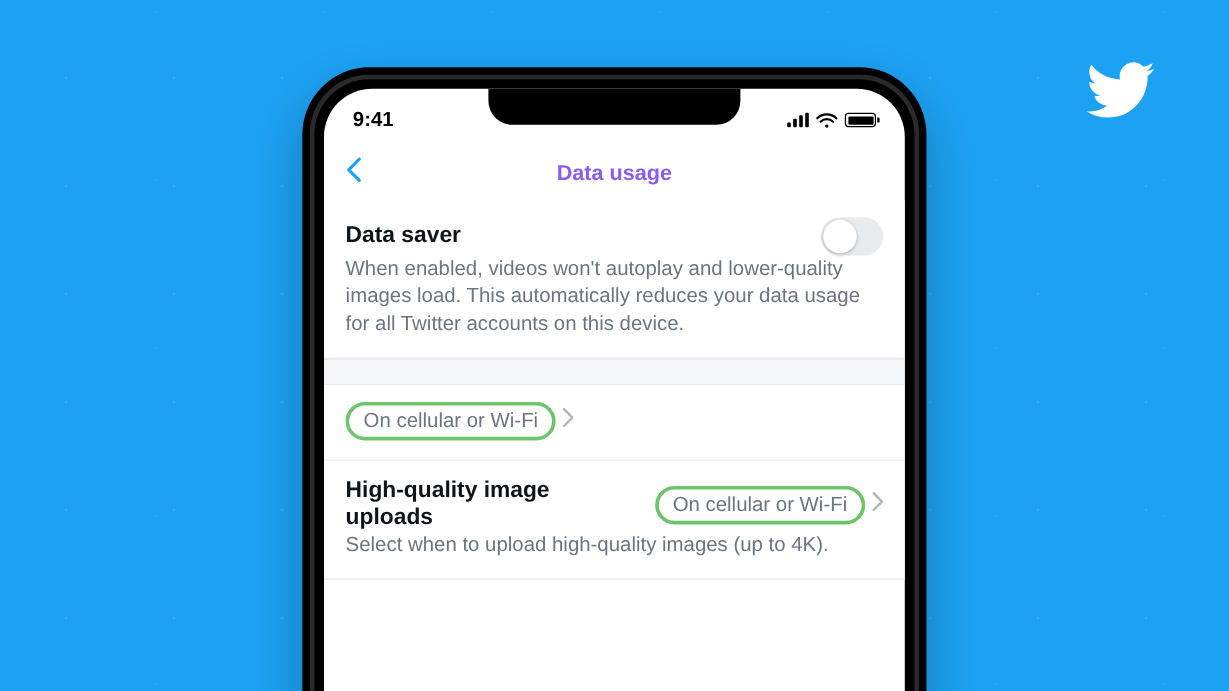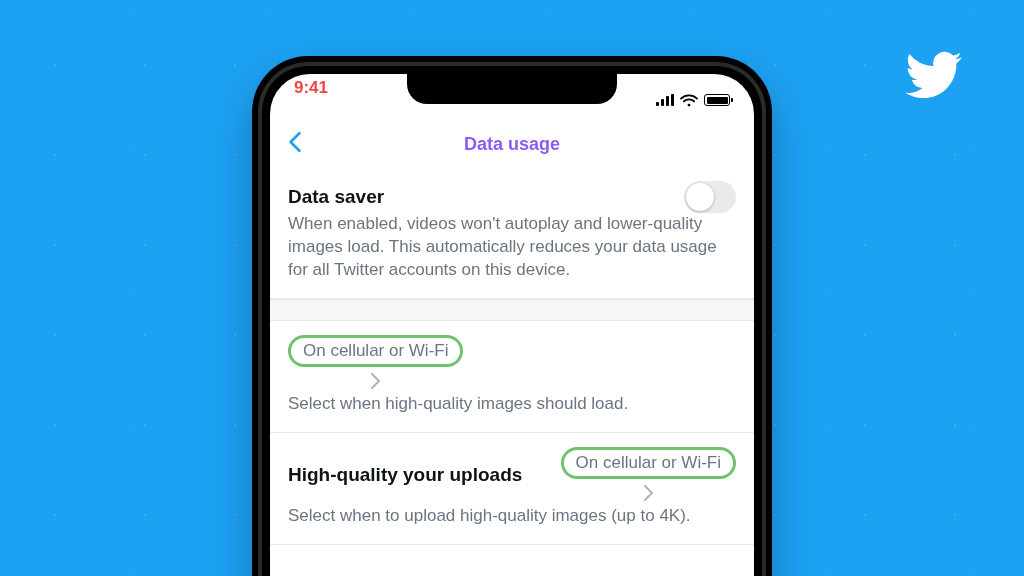--- a/index.html
+++ b/index.html
@@ -71,25 +71,26 @@
     height: 30px;
     background: #000;
     border-radius: 0 0 20px 20px;
     z-index: 5;
   }
 
   
   .status-bar {
     height: 44px;
     display: flex;
+    align-items: center;
     justify-content: space-between;
     padding: 4px 24px 0;
     font-weight: 600;
     font-size: 17px;
-    color: #ef4444;
+    color: #000000;
   }
   .status-right {
     display: flex;
     align-items: center;
     gap: 6px;
   }
   .signal-bars {
     display: flex;
     align-items: flex-end;
     gap: 2px;
@@ -177,21 +178,20 @@
     font-weight: 800;
     font-size: 19px;
     color: #0f1419;
     line-height: 1.2;
     max-width: 55%;
   }
   .row .value-wrap {
     display: flex;
     align-items: center;
     gap: 6px;
-    flex-direction: column;
   }
   .row .value {
     font-size: 17px;
     color: #6b7580;
     white-space: nowrap;
   }
   .row .value.highlight {
     border: 3px solid #6FC36A;
     border-radius: 999px;
     padding: 3px 12px;
@@ -293,26 +293,25 @@
       <div class="row">
         <div class="value-wrap">
           <span class="value highlight">On cellular or Wi-Fi</span>
           <span class="chevron">
             <svg width="9" height="16" viewBox="0 0 9 16" fill="none">
                 <path d="M1 1l7 7-7 7" stroke="currentColor" stroke-width="2" stroke-linecap="round" stroke-linejoin="round"></path>
               </svg>
           </span>
         </div>
       </div>
-      <div class="desc">Select when high-quality images should load.</div>
     </div>
 
     <div class="section">
       <div class="row">
-        <div class="label">High-quality your uploads</div>
+        <div class="label">High-quality image uploads</div>
         <div class="value-wrap">
           <span class="value highlight">On cellular or Wi-Fi</span>
           <span class="chevron">
             <svg width="9" height="16" viewBox="0 0 9 16" fill="none">
                 <path d="M1 1l7 7-7 7" stroke="currentColor" stroke-width="2" stroke-linecap="round" stroke-linejoin="round"></path>
               </svg>
           </span>
         </div>
       </div>
       <div class="desc">Select when to upload high-quality images (up to 4K).</div>

